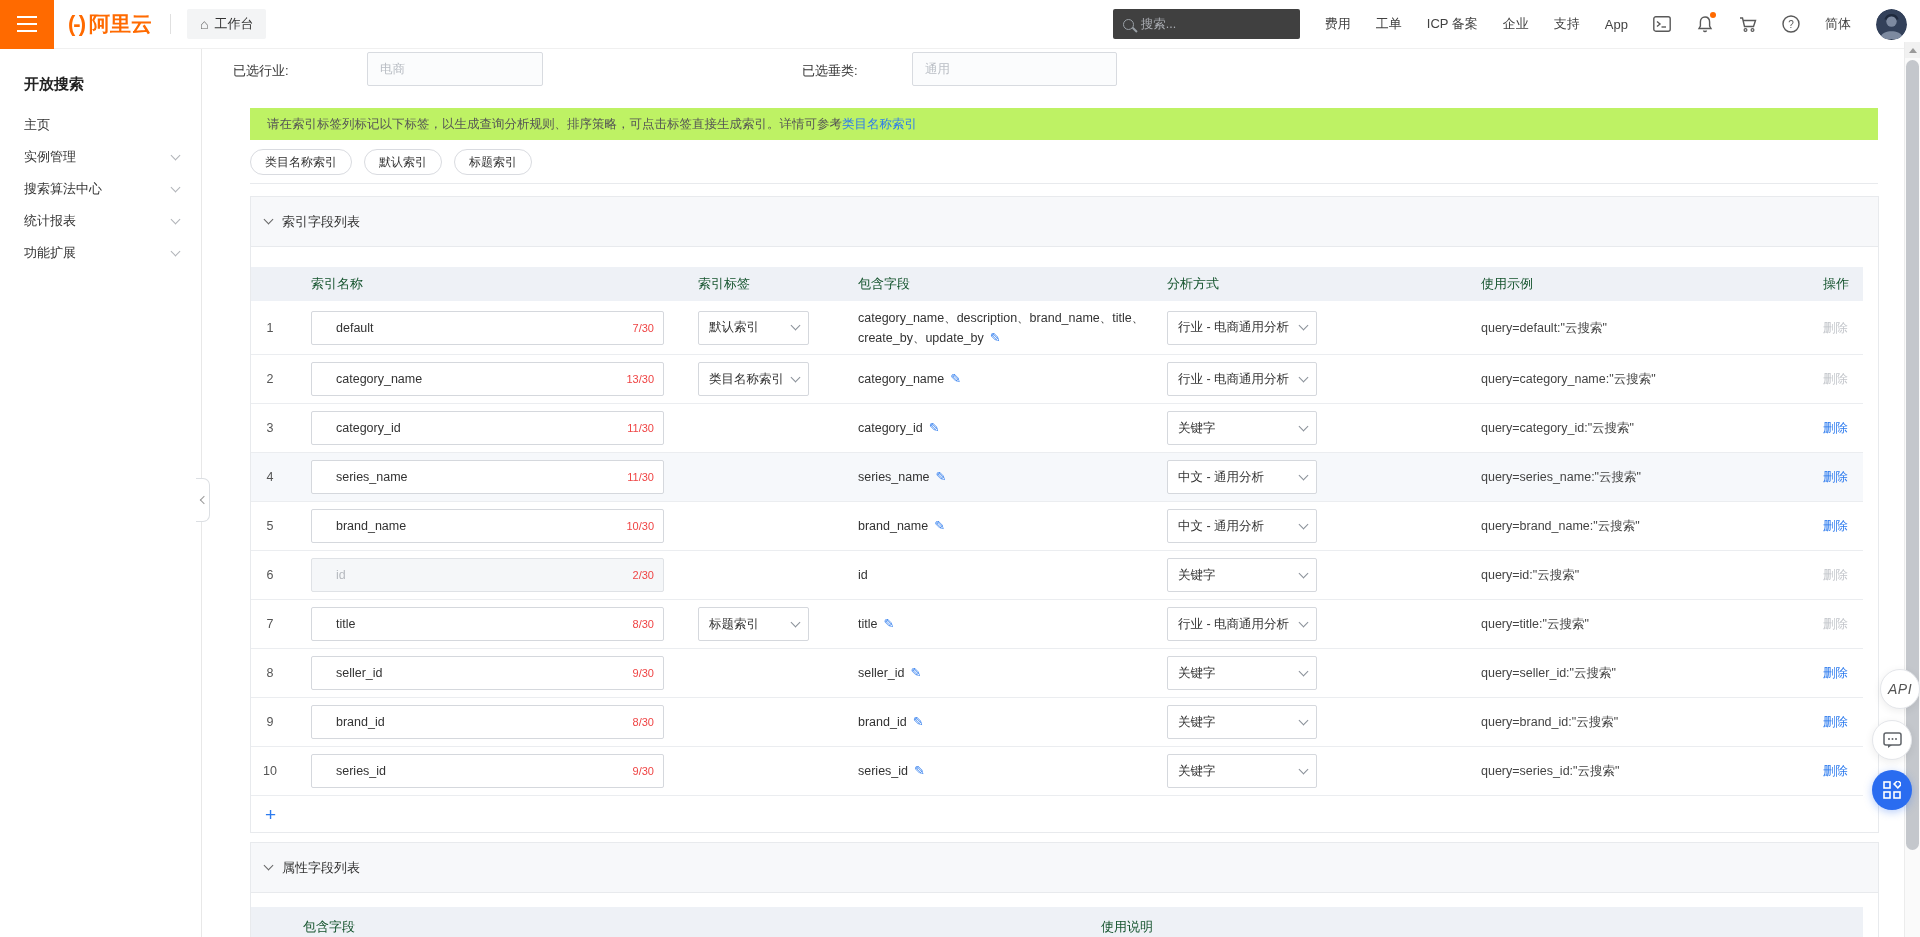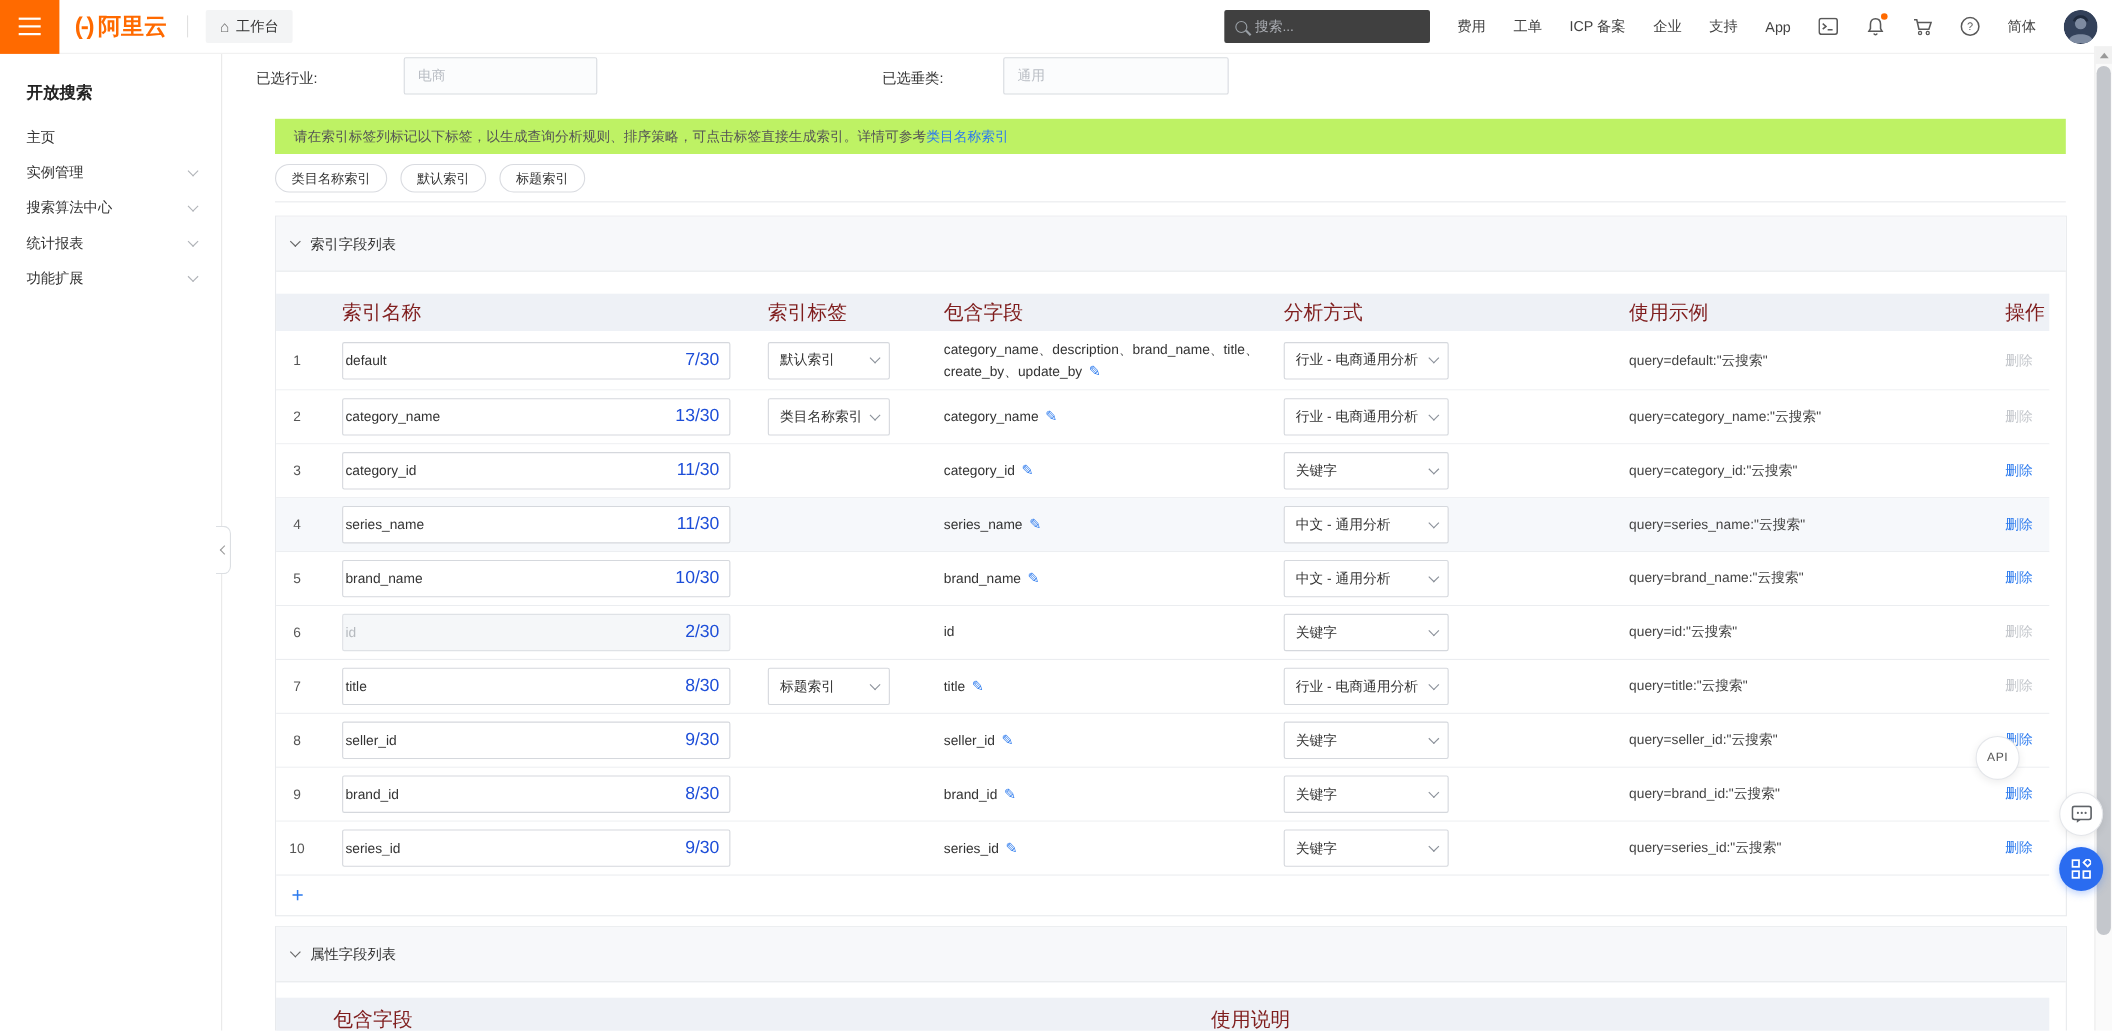--- a/index.html
+++ b/index.html
@@ -62,30 +62,30 @@
 
   .panel { position:absolute; left:250px; width:1629px; background:#fff; border:1px solid #e8eaed; }
   .panel-hd { height:50px; background:#f7f8fa; border-bottom:1px solid #e8eaed; display:flex;
     align-items:center; padding-left:14px; gap:10px; cursor:pointer; }
   .panel-chev { width:7px; height:7px; border-right:1px solid #666; border-bottom:1px solid #666;
     transform:rotate(45deg); margin-top:-4px; }
   .panel-title { font-size:13px; color:#333; }
 
   .tbl { position:relative; margin-top:20px; width:1612px; }
   .thead { position:relative; height:34px; background:#eef1f6; }
-  .th { position:absolute; top:50%; transform:translateY(-50%); font-size:18px; color:#7f1d1d; }
+  .th { position:absolute; top:50%; transform:translateY(-50%); font-size:13px; color:#14532d; }
   .row { position:relative; height:49px; border-bottom:1px solid #ebedf0; background:#fff; }
   .row.tall { height:54px; }
   .row.hl { background:#f6f8fb; }
   .cell { position:absolute; top:50%; transform:translateY(-50%); }
   .c-num { left:6px; width:26px; text-align:center; font-size:12.5px; color:#555; }
   .c-name { left:60px; width:353px; height:34px; }
-  .c-name input { width:100%; height:100%; border:1px solid #d5d8dd; border-radius:2px; padding:0 46px 0 2px;
+  .c-name input { width:100%; height:100%; border:1px solid #d5d8dd; border-radius:2px; padding:0 46px 0 24px;
     font-size:12.5px; color:#333; outline:none; font-family:inherit; background:#fff; }
-  .c-name .cnt { position:absolute; right:10px; top:50%; transform:translateY(-50%); font-size:16px; color:#1d4ed8; }
+  .c-name .cnt { position:absolute; right:10px; top:50%; transform:translateY(-50%); font-size:11px; color:#ef4444; }
   .row.dis .c-name input { background:#f5f7f9; border-color:#dfe2e6; color:#b6babf; }
   .sel { height:34px; border:1px solid #d5d8dd; border-radius:2px; background:#fff; display:flex;
     align-items:center; justify-content:space-between; padding:0 9px 0 10px; cursor:pointer; }
   .sel-text { font-size:12.5px; color:#333; white-space:nowrap; overflow:hidden; }
   .chev { width:7px; height:7px; border-right:1px solid #8a9099; border-bottom:1px solid #8a9099;
     transform:rotate(45deg); margin-top:-4px; flex:0 0 auto; margin-left:6px; }
   .c-tag { left:447px; width:111px; }
   .c-fields { left:607px; width:302px; font-size:12.5px; color:#333; line-height:19px; }
   .edit-ico { color:#2d7bee; font-size:13px; margin-left:6px; cursor:pointer; }
   .c-analysis { left:916px; width:150px; }
@@ -103,21 +103,21 @@
   .scrollbar { position:absolute; right:0; top:42px; width:16px; height:895px; background:#fafafa;
     border-left:1px solid #ececec; z-index:40; }
   .scroll-up { width:16px; height:16px; background:#f1f1f1; display:flex; align-items:center; justify-content:center; cursor:pointer; }
   .scroll-up i { width:0; height:0; border-left:4px solid transparent; border-right:4px solid transparent;
     border-bottom:5px solid #999; display:block; }
   .scroll-thumb { position:absolute; left:1px; top:18px; width:13px; height:790px; background:#c4c7cc; border-radius:7px; cursor:pointer; }
 
   .fab { position:absolute; width:40px; height:40px; border-radius:50%; display:flex; align-items:center;
     justify-content:center; cursor:pointer; z-index:45; }
   .fab.white { background:#fff; border:1px solid #e4e6ea; box-shadow:0 2px 8px rgba(0,0,0,.08); }
-  .fab-api { left:1796px; top:669px; font-size:11px; color:#555; letter-spacing:.5px; }
+  .fab-api { left:1880px; top:669px; font-size:14px; color:#555; letter-spacing:.5px;font-style:italic; }
   .fab-chat { left:1872px; top:720px; }
   .fab-qr { left:1872px; top:770px; background:#2a6cf0; box-shadow:0 2px 8px rgba(42,108,240,.35); }
 </style>
 </head>
 <body>
 
 <div class="page">
 
   <header class="topbar">
     <div class="hamburger">

